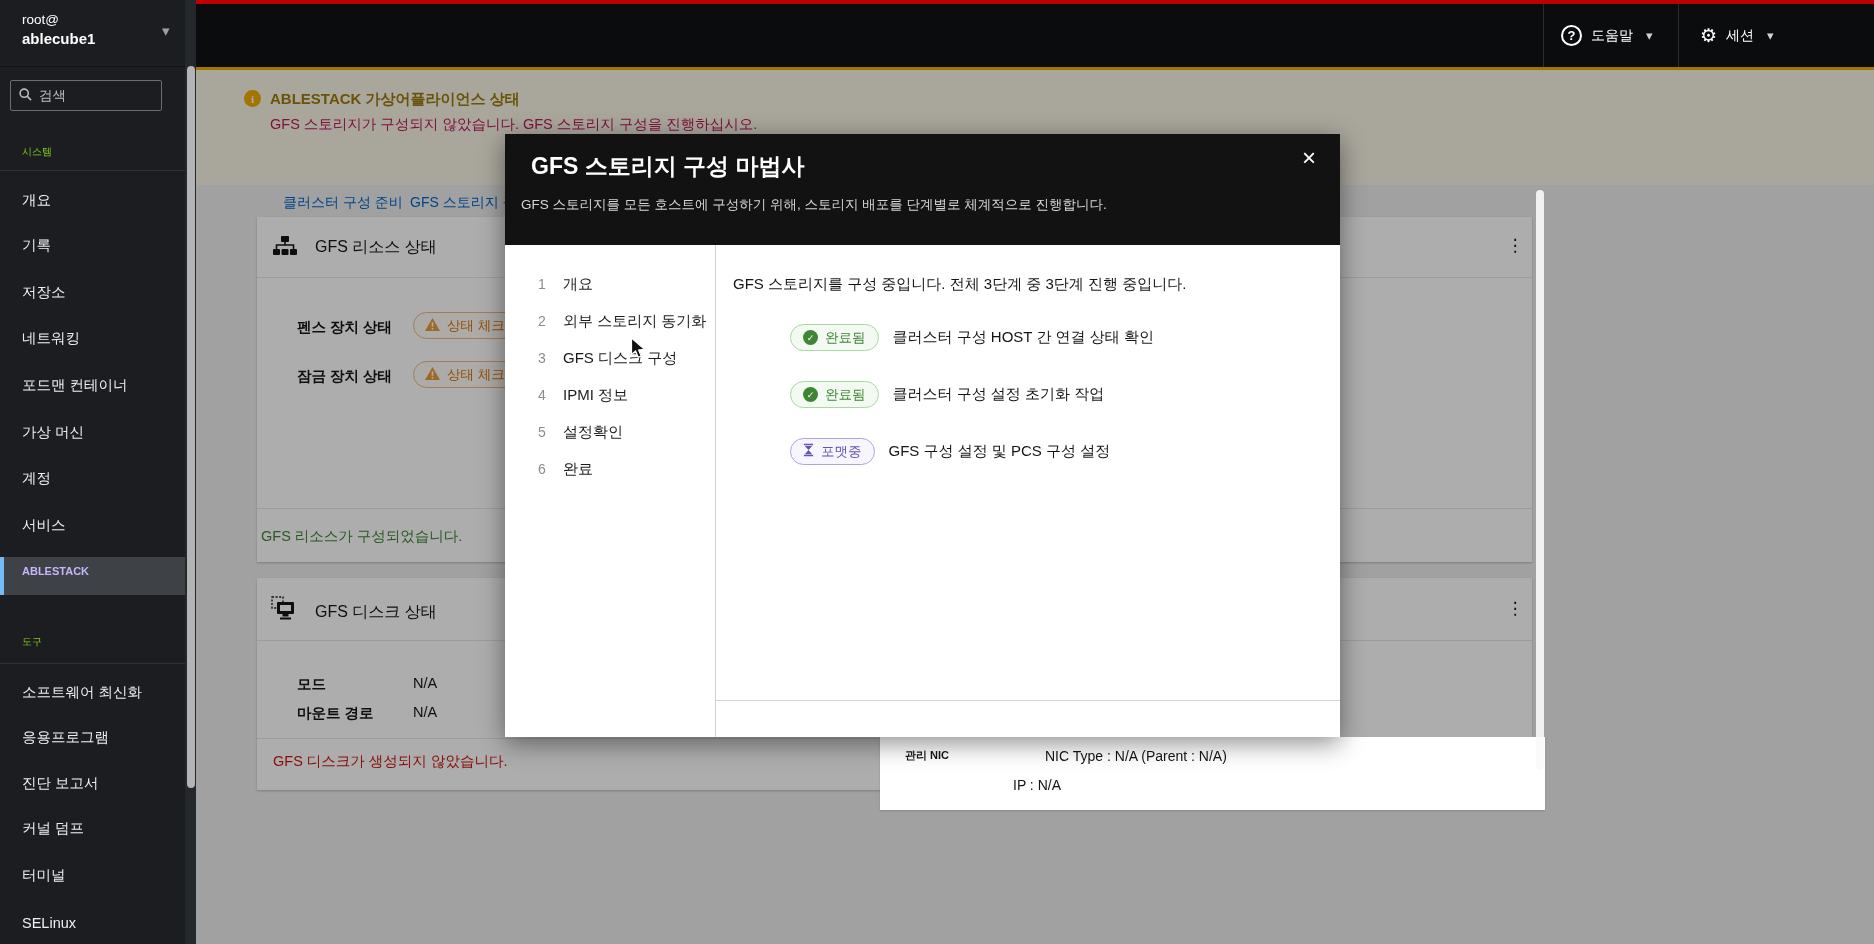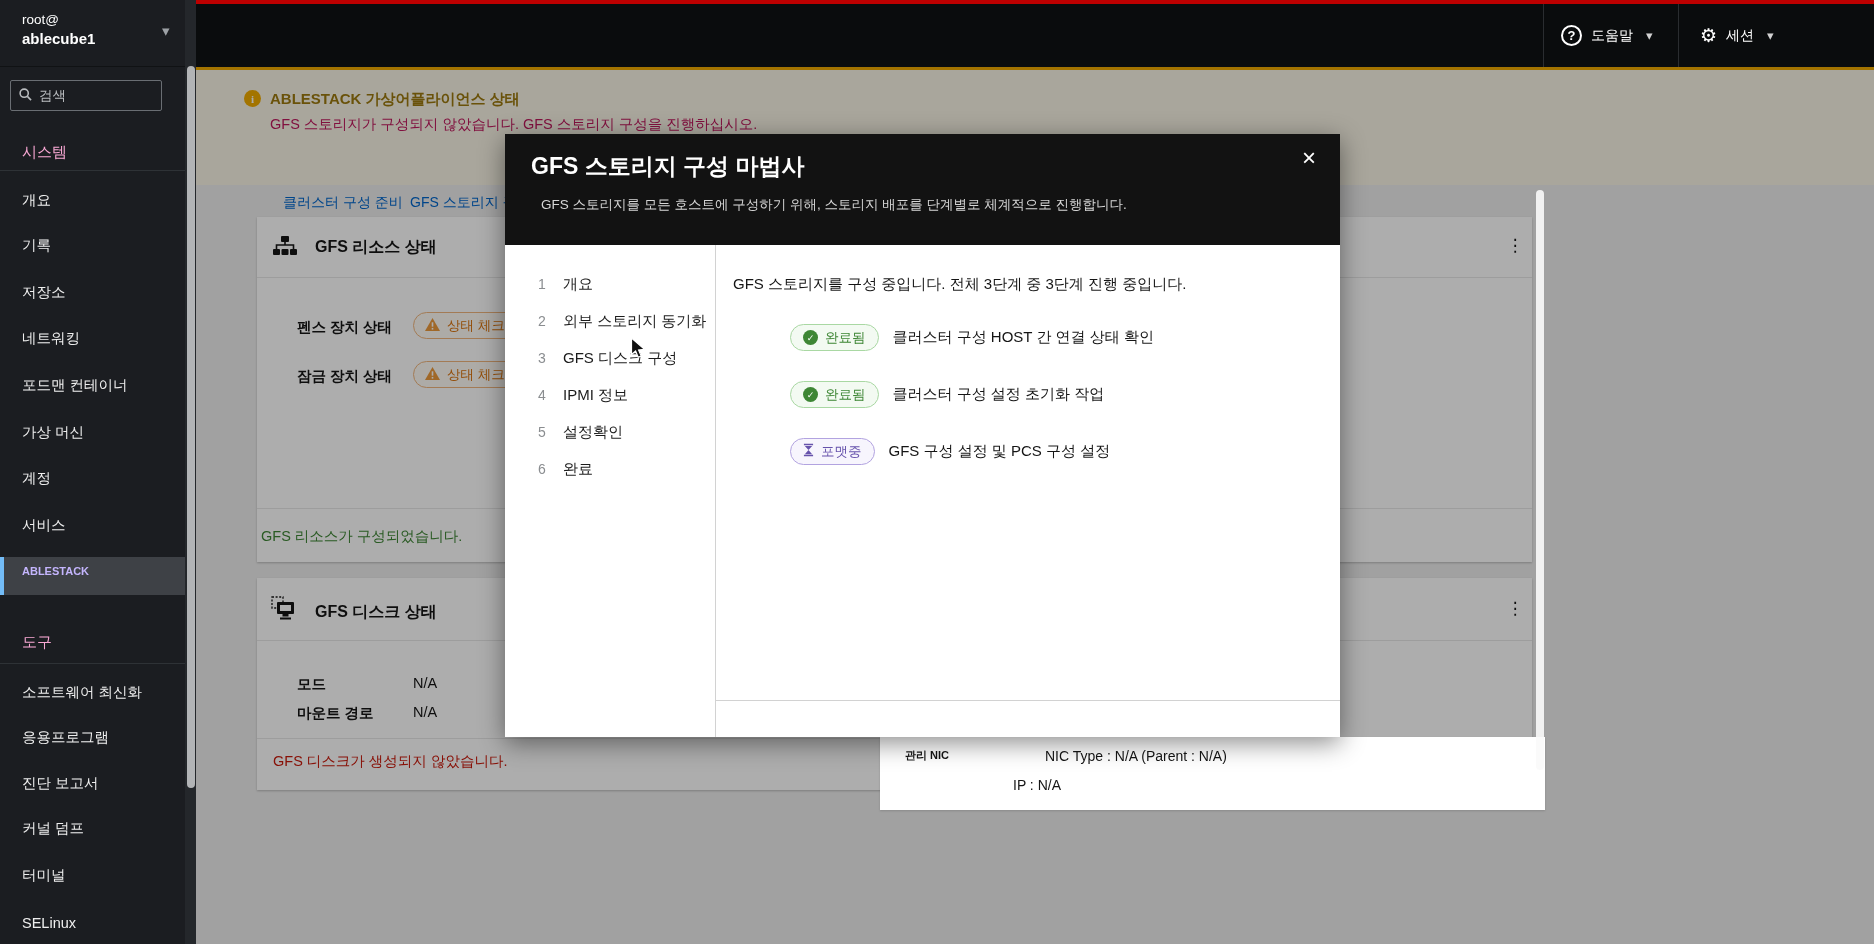--- a/index.html
+++ b/index.html
@@ -17,21 +17,21 @@
   .brand { left:0; top:0; width:185px; height:67px; border-bottom:1px solid #101214; cursor:pointer; }
   .brand-user { left:22px; top:12px; font-size:13.5px; color:#fff; }
   .brand-host { left:22px; top:30px; font-size:15px; font-weight:bold; color:#fff; }
   .brand-caret { left:162px; top:22px; font-size:15px; color:#9da1a6; }
   .search-wrap { left:10px; top:80px; width:152px; height:31px; border:1px solid #6a6e73; border-radius:2px;
                  display:flex; align-items:center; gap:7px; padding:0 8px; }
   .search-wrap input { flex:1; min-width:0; background:transparent; border:none; outline:none;
                        color:#e0e0e0; font-size:13.5px; font-family:inherit; }
   .search-wrap input::placeholder { color:#b9bcbf; opacity:1; }
   .nav-item { left:22px; height:22px; line-height:22px; font-size:14.5px; color:#eeeeee; cursor:pointer; white-space:nowrap; }
-  .nav-section { left:22px; height:20px; line-height:20px; font-size:15px; color:#f9a8d4; white-space:nowrap; }
+  .nav-section { left:22px; height:20px; line-height:20px; font-size:10px; color:#84cc16; white-space:nowrap; }
   .nav-divider { left:0; width:185px; border-top:1px solid #2e3236; }
   .nav-selected { left:0; top:557px; width:185px; height:38px; background:#3e4146; cursor:pointer; }
   .nav-selected .bar { position:absolute; left:0; top:0; width:4px; height:38px; background:#73bcf7; }
   .nav-selected .lbl { position:absolute; left:22px; top:8px; font-size:11px; color:#c4b5fd;font-weight:bold; }
   .side-scroll-track { left:185px; top:0; width:11px; height:944px; background:#24272b; z-index:6; }
   .side-scroll-thumb { left:1.5px; top:66px; width:8px; height:722px; background:#b2b4b6; border-radius:4px; position:absolute; cursor:pointer; }
 
   
   .masthead { left:196px; top:0; width:1678px; height:67px; background:#0a0c0d; z-index:5; }
   .stripe { left:0; top:0; width:1678px; height:4px; background:#bd0000; position:absolute; }
@@ -47,21 +47,21 @@
   .page-bg { left:196px; top:67px; width:1678px; height:877px; background:#ededed; z-index:1; }
   .banner { position:absolute; left:0; top:0; width:1678px; height:118px; background:#faf5e6; border-top:3px solid #f0ab00; }
   .info-ic { position:absolute; left:48px; top:20px; width:17px; height:17px; border-radius:50%; background:#f0ab00;
              color:#fff; font-size:11px; font-weight:bold; font-family:"Liberation Serif","DejaVu Serif",serif;
              display:flex; align-items:center; justify-content:center; }
   .banner-title { position:absolute; left:74px; top:20px; font-size:15px; font-weight:bold; color:#9c7a10; }
   .banner-desc  { position:absolute; left:74px; top:45px; font-size:14.5px; color:#be185d; }
   .banner-link  { position:absolute; top:85px; font-size:14px; color:#0066cc; cursor:pointer; white-space:nowrap;margin-top:39px; }
 
   .card { position:absolute; background:#fff; box-shadow:0 1px 2px rgba(3,3,3,.22); }
-  .card-head-title { position:absolute; font-size:16px; font-weight:bold; color:#151515; }
+  .card-head-title { position:absolute; font-size:16px; font-weight:normal; color:#151515; }
   .card-divider { position:absolute; left:0; width:100%; border-top:1px solid #e7e7e7; }
   .kebab { position:absolute; left:1248px; width:20px; text-align:center; font-size:17px; color:#151515; cursor:pointer; }
   .row-label { position:absolute; left:40px; font-size:14.5px; font-weight:bold; color:#151515; white-space:nowrap; }
   .row-value { position:absolute; left:156px; font-size:14.5px; color:#151515; white-space:nowrap; }
   .pill-warn { position:absolute; left:156px; height:27px; border:1px solid #f1b67e; border-radius:14px; background:#fffcf6;
                display:inline-flex; align-items:center; gap:7px; padding:0 11px; font-size:13.5px; color:#d9730f; white-space:nowrap; }
   .foot-ok  { position:absolute; left:4px; font-size:14.5px; color:#3e8635; }
   .foot-err { position:absolute; left:16px; font-size:14.5px; color:#c9190b; }
 
   .nic-frag { left:880px; top:737px; width:665px; height:73px; background:#fff; z-index:3; box-shadow:0 1px 2px rgba(3,3,3,.15); }
@@ -69,21 +69,21 @@
   .nic-line1 { position:absolute; left:133px; top:11px; font-size:14px; color:#151515;margin-left:32px; }
   .nic-line2 { position:absolute; left:133px; top:40px; font-size:14px; color:#151515; }
 
   .content-scrollbar { left:1536px; top:190px; width:8px; height:580px; background:#fafafa; border-radius:4px; z-index:3; opacity:.9; cursor:pointer; }
 
   
   .backdrop { left:196px; top:67px; width:1678px; height:877px; background:rgba(1,1,1,0.32); z-index:2; }
   .modal { left:505px; top:134px; width:835px; height:603px; background:#fff; z-index:4; box-shadow:0 6px 24px rgba(0,0,0,.45); }
   .modal-head { position:absolute; left:0; top:0; width:835px; height:111px; background:#121212; }
   .modal-title { position:absolute; left:26px; top:17px; font-size:23px; font-weight:bold; color:#fff; }
-  .modal-sub   { position:absolute; left:36px; top:62px; font-size:13.5px; color:#d6d6d6; }
+  .modal-sub   { position:absolute; left:16px; top:62px; font-size:13.5px; color:#d6d6d6; }
   .modal-close { position:absolute; right:24px; top:12px; font-size:24px; line-height:24px; color:#fff; cursor:pointer; }
   .steps-divider { position:absolute; left:210px; top:111px; width:1px; height:492px; background:#d2d2d2; }
   .step { position:absolute; height:20px; display:flex; gap:11px; align-items:center; cursor:pointer; white-space:nowrap; }
   .step .n { width:14px; font-size:14px; color:#8a8d90; }
   .step .t { font-size:15px; color:#1b1b1b; }
   .wiz-intro { position:absolute; left:228px; top:141px; font-size:15px; color:#151515; white-space:nowrap; }
   .task { position:absolute; left:285px; height:27px; display:flex; align-items:center; gap:14px; white-space:nowrap; }
   .badge { display:inline-flex; align-items:center; gap:7px; height:27px; padding:0 12px; border-radius:14px; font-size:13.5px; }
   .badge.done { background:#f3faf2; border:1px solid #a9d8a3; color:#3e8635; }
   .badge.run  { background:#f7f5fd; border:1px solid #b2a3e0; color:#6753ac; }

